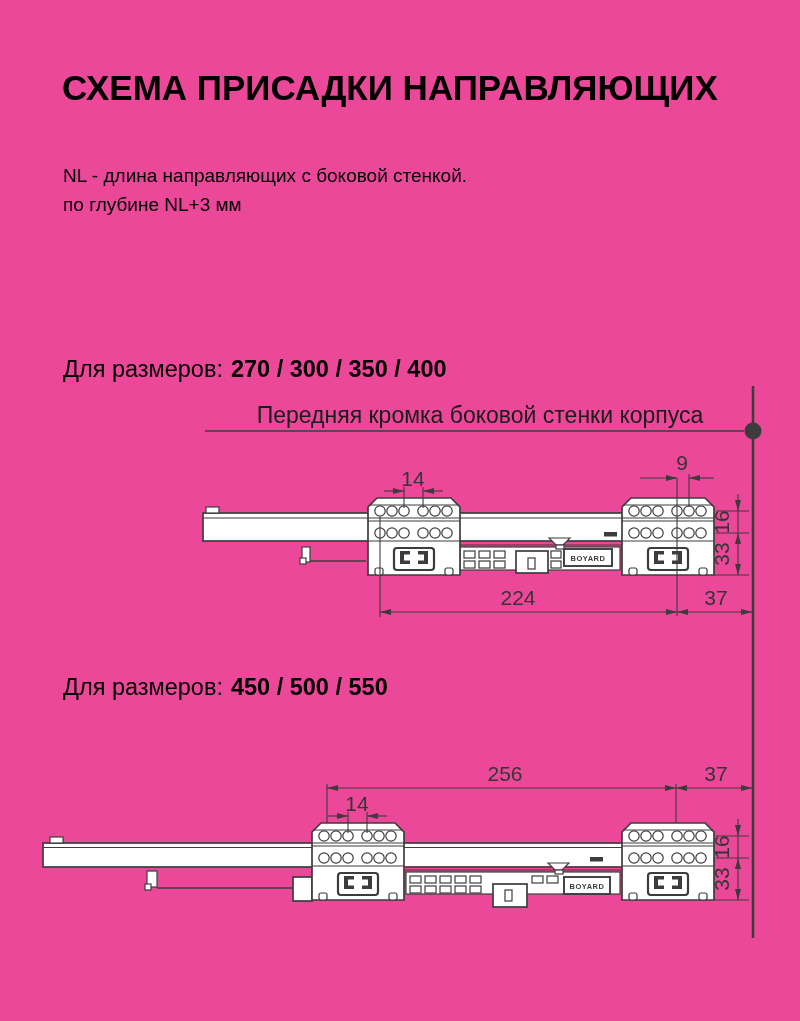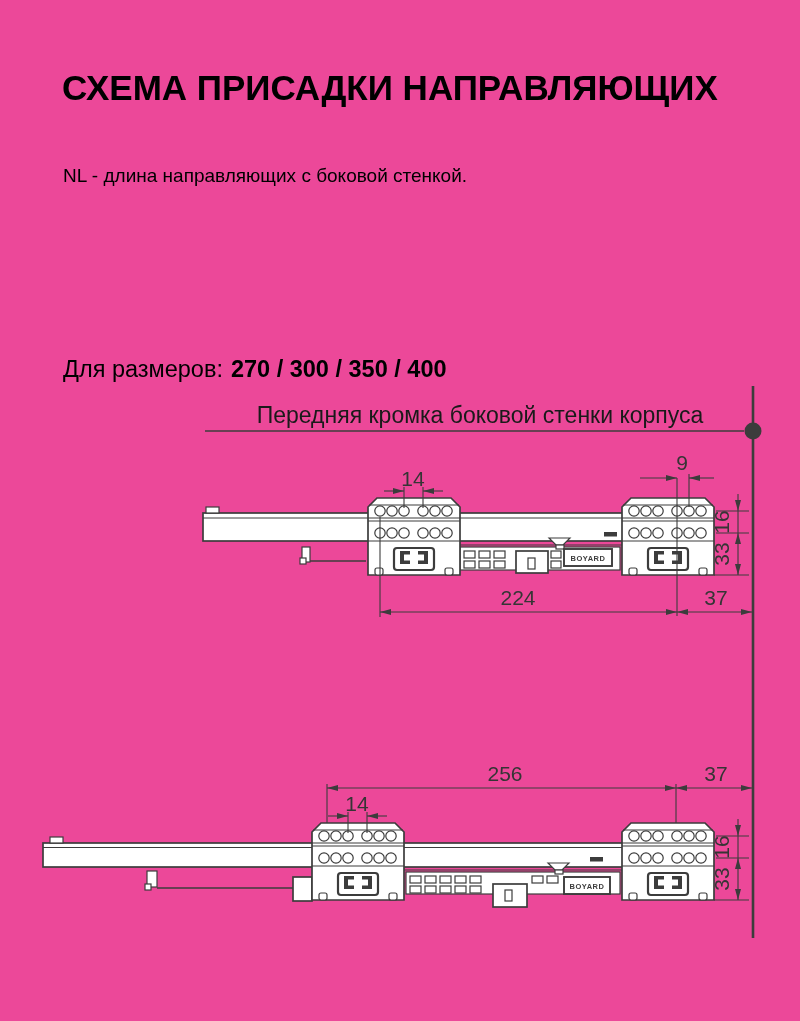--- a/index.html
+++ b/index.html
@@ -27,24 +27,26 @@
 </style>
 </head>
 <body>
 
 <div class="page">
 
   <div class="title">СХЕМА ПРИСАДКИ НАПРАВЛЯЮЩИХ</div>
 
   <div class="desc">
     <div>NL - длина направляющих с боковой стенкой.</div>
+    <div>по глубине NL+3 мм</div>
   </div>
 
   <div class="size-label sec1"><span>Для размеров:</span><b>270 / 300 / 350 / 400</b></div>
 
+  <div class="size-label sec2"><span>Для размеров:</span><b>450 / 500 / 550</b></div>
 
   <svg class="drawing" width="800" height="641" viewBox="0 380 800 641">
 
     <defs>
 
       <g id="bracket">
         <path class="wf" d="M0,9 L9,0 H83 L92,9 V77 H0 Z"></path>
         <line class="lnt" x1="1" y1="7" x2="91" y2="7"></line>
         <line class="lnt" x1="0" y1="20" x2="92" y2="20"></line>
         <line class="lnt" x1="0" y1="23" x2="92" y2="23"></line>

